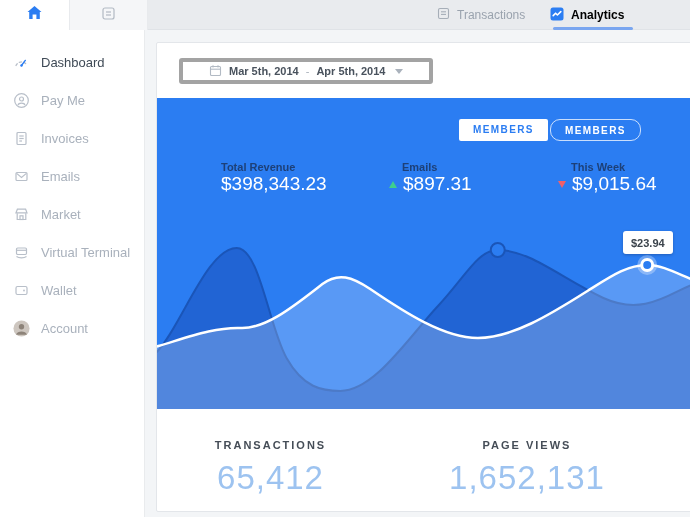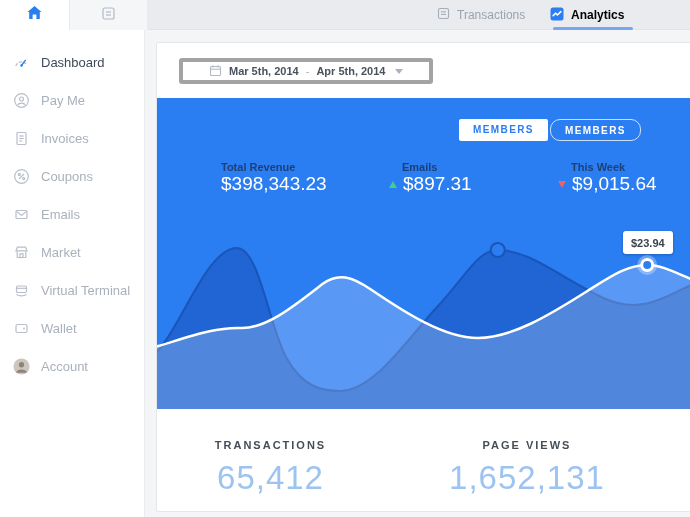--- a/index.html
+++ b/index.html
@@ -172,31 +172,20 @@
       <svg width="17" height="17" viewBox="0 0 17 17" fill="none" stroke="#b8bfc9" stroke-width="1.2">
         <rect x="4" y="2.5" width="9" height="12" rx="1"></rect>
           <line x1="6.3" y1="6" x2="10.7" y2="6"></line>
           <line x1="6.3" y1="8.5" x2="10.7" y2="8.5"></line>
           <line x1="6.3" y1="11" x2="9" y2="11"></line>
       </svg>
     </span>
     <span>Invoices</span>
   </div>
 
-  <div class="side-item">
-    <span class="sicon">
-      <svg width="17" height="17" viewBox="0 0 17 17" fill="none" stroke="#b8bfc9" stroke-width="1.2">
-        <circle cx="8.5" cy="8.5" r="6.8"></circle>
-          <line x1="6" y1="11" x2="11" y2="6"></line>
-          <circle cx="6.3" cy="6.4" r="1"></circle>
-          <circle cx="10.7" cy="10.6" r="1"></circle>
-      </svg>
-    </span>
-    <span>Coupons</span>
-  </div>
 
   <div class="side-item">
     <span class="sicon">
       <svg width="17" height="17" viewBox="0 0 17 17" fill="none" stroke="#b8bfc9" stroke-width="1.2">
         <rect x="3" y="4.5" width="11" height="8" rx="1"></rect>
           <polyline points="3.6,5.4 8.5,9.4 13.4,5.4"></polyline>
       </svg>
     </span>
     <span>Emails</span>
   </div>

